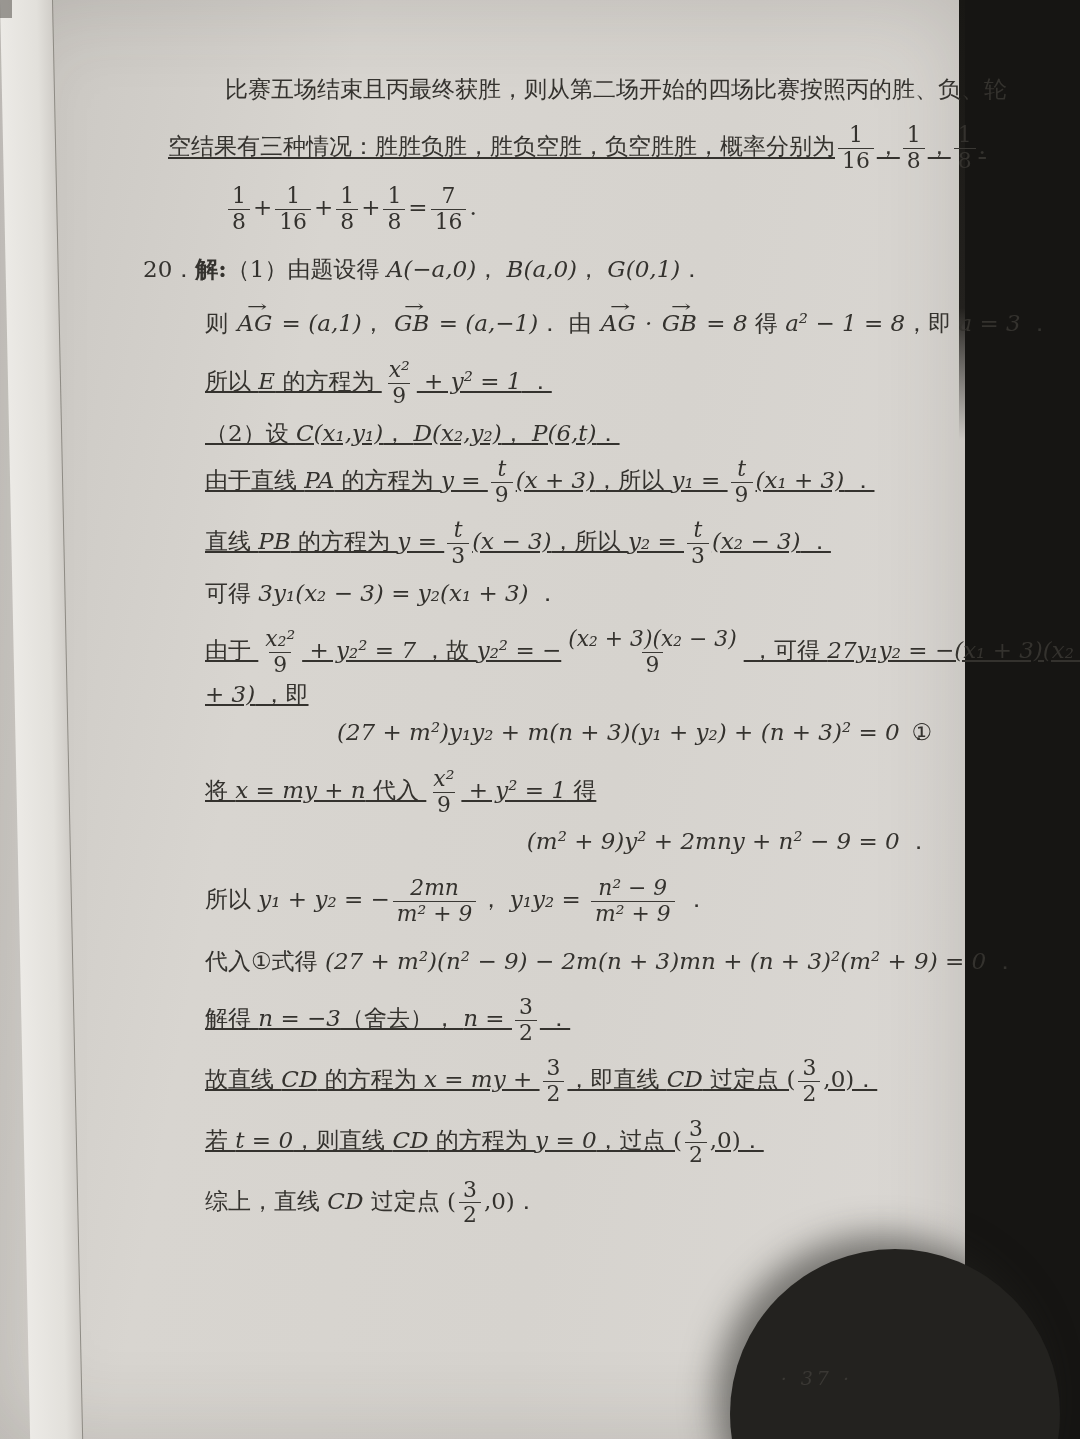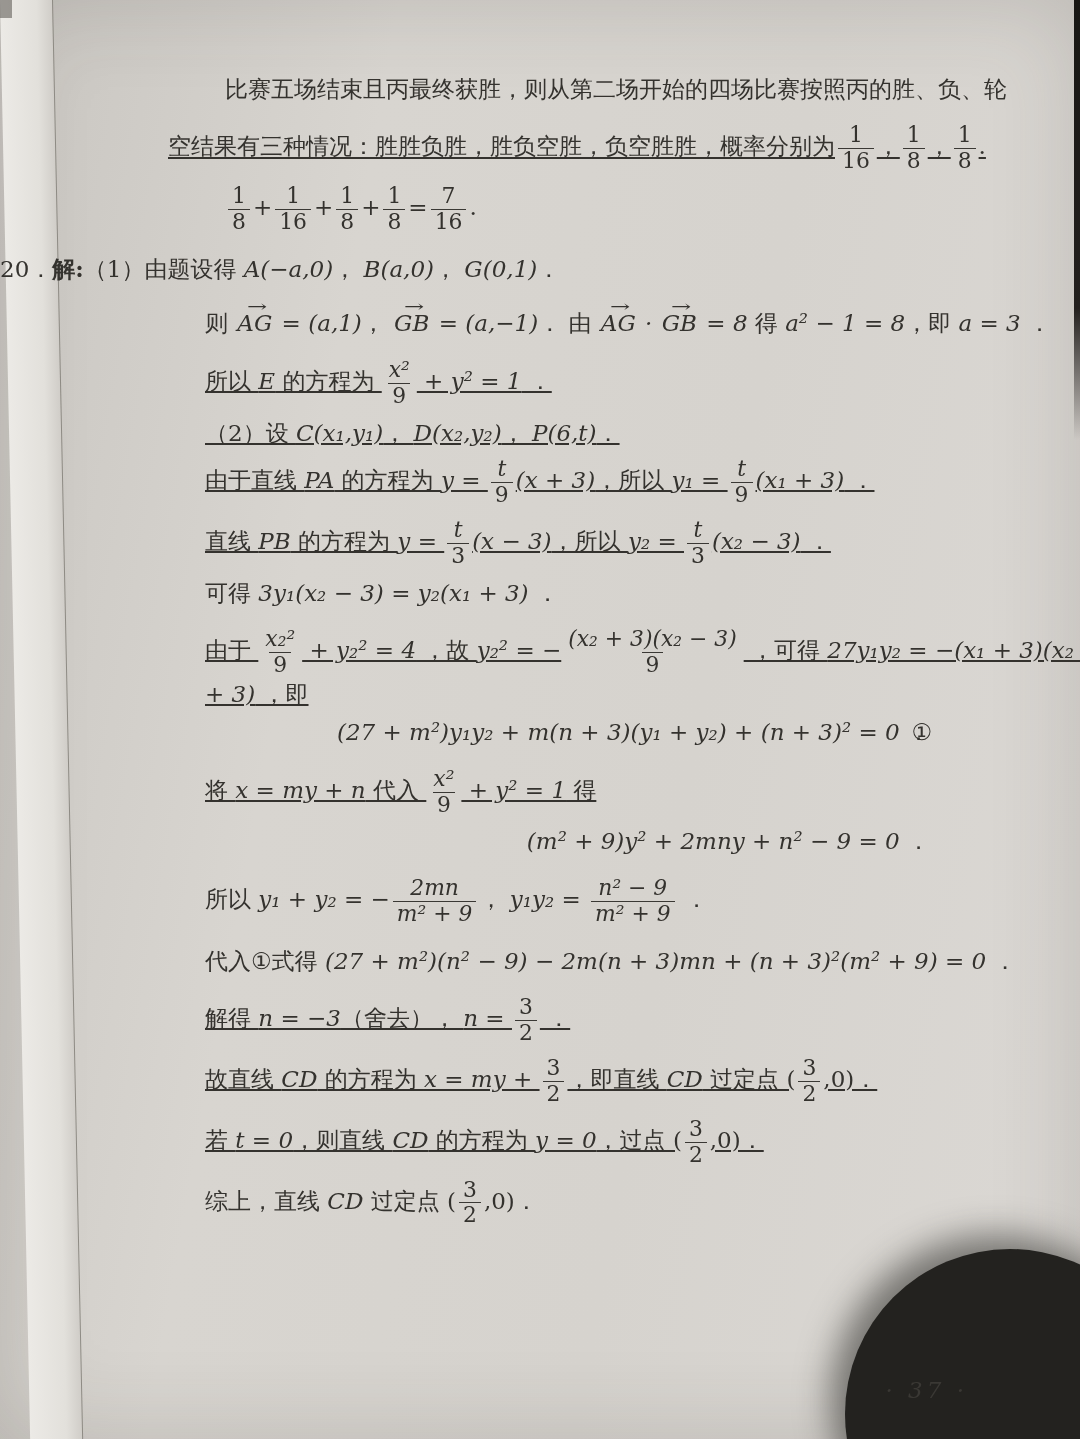--- a/index.html
+++ b/index.html
@@ -2,21 +2,21 @@
 <html><head>
 <meta charset="utf-8">
 <style>
   html,body{margin:0;padding:0;}
   body{
     width:1080px;height:1439px;overflow:hidden;position:relative;
     background:#161513;
     font-family:"DejaVu Serif","Liberation Serif","DejaVu Sans",serif;
   }
   .page{
-    position:absolute;left:0;top:0;width:1080px;height:1439px;
+    position:absolute;left:0;top:0;width:965px;height:1439px;
     background:linear-gradient(100deg,#c9c6c1 0%,#d8d5d0 30%,#d6d3ce 62%,#dbd8d4 100%);
     box-shadow:inset 0 0 90px rgba(60,55,48,0.18);
   }
   
   .left-strip{
     position:absolute;left:0;top:0;width:52px;height:1480px;
     background:linear-gradient(90deg,#eceae6 0%,#e2e0db 70%,#d0cdc8 100%);
     border-right:1.5px solid #8e8b84;
     transform:rotate(-1.2deg);transform-origin:0 0;
   }
@@ -33,41 +33,41 @@
     box-shadow:-14px -14px 34px rgba(35,34,31,0.55);
   }
   .content{
     position:absolute;left:0;top:0;width:1080px;padding-top:74px;
     color:#34322e;font-size:23px;line-height:1.32;
   }
   .line{margin-bottom:18px;white-space:nowrap;}
   .line.para-indent{padding-left:225px;}
   .line.hang{padding-left:168px;}
   .line.body{padding-left:205px;}
-  .line.item{}
+  .line.item{padding-left:143px;}
   .line.center{position:relative;text-align:right;padding-left:150px;padding-right:150px;}
   .line.gap-sm{margin-bottom:8px;text-decoration:underline;}
   .line.gap-lg{}
   .t{white-space:pre-wrap;}
   .it{font-style:italic;}
   .bold{font-weight:bold;}
   .frac{
     display:inline-flex;flex-direction:column;align-items:center;
     vertical-align:middle;line-height:1.05;margin:2px 3px;font-size:0.95em;
   }
   .frac .num{padding:0 4px 1px;}
   .frac .den{border-top:1.6px solid #3a3834;padding:1px 4px 0;}
   .vec{position:relative;display:inline-block;font-style:italic;margin:0 2px;padding-top:6px;}
   .vec .arrow{
     position:absolute;left:55%;top:-0.42em;transform:translateX(-50%) scaleX(1.5);
     font-size:0.7em;font-style:normal;letter-spacing:0;
   }
   .eqnum{position:absolute;right:148px;top:50%;transform:translateY(-50%);}
   .page-number{
-    position:absolute;right:112px;bottom:36px;font-size:23px;color:#3a3834;letter-spacing:4px;font-style:italic;
+    position:absolute;right:112px;bottom:50px;font-size:19px;color:#3a3834;letter-spacing:4px;font-style:italic;
   }
 </style>
 </head>
 <body style="background: rgb(22, 21, 19);">
 
 <div class="page" style="color: rgb(52, 50, 46);">
   <div class="left-strip"></div>
   <div class="corner-top-left"></div>
   <div class="right-edge-line"></div>
   <div class="corner-blob"></div>
@@ -118,21 +118,21 @@
           <span class="num"><span class="t it">t</span></span>
           <span class="den"><span class="t">3</span></span>
         </span><span class="t it">(x − 3)</span><span class="t">，所以 </span><span class="t it">y₂ = </span><span class="frac">
           <span class="num"><span class="t it">t</span></span>
           <span class="den"><span class="t">3</span></span>
         </span><span class="t it">(x₂ − 3)</span><span class="t"> ．</span></div>
       <div class="line body"><span class="t">可得 </span><span class="t it">3y₁(x₂ − 3) = y₂(x₁ + 3)</span><span class="t"> ．</span></div>
       <div class="line body gap-sm"><span class="t">由于 </span><span class="frac">
           <span class="num"><span class="t it">x₂²</span></span>
           <span class="den"><span class="t">9</span></span>
-        </span><span class="t it"> + y₂² = 4</span><span class="t"> ，故 </span><span class="t it">y₂² = −</span><span class="frac">
+        </span><span class="t it"> + y₂² = 7</span><span class="t"> ，故 </span><span class="t it">y₂² = −</span><span class="frac">
           <span class="num"><span class="t it">(x₂ + 3)(x₂ − 3)</span></span>
           <span class="den"><span class="t">9</span></span>
         </span><span class="t"> ，可得 </span><span class="t it">27y₁y₂ = −(x₁ + 3)(x₂ + 3)</span><span class="t"> ，即</span></div>
       <div class="line center"><span class="t it">(27 + m²)y₁y₂ + m(n + 3)(y₁ + y₂) + (n + 3)² = 0</span><span class="t"> ．</span><span class="eqnum">①</span></div>
       <div class="line body gap-sm"><span class="t">将 </span><span class="t it">x = my + n</span><span class="t"> 代入 </span><span class="frac">
           <span class="num"><span class="t it">x²</span></span>
           <span class="den"><span class="t">9</span></span>
         </span><span class="t it"> + y² = 1</span><span class="t"> 得</span></div>
       <div class="line center gap-lg"><span class="t it">(m² + 9)y² + 2mny + n² − 9 = 0</span><span class="t"> ．</span></div>
       <div class="line body"><span class="t">所以 </span><span class="t it">y₁ + y₂ = −</span><span class="frac">

